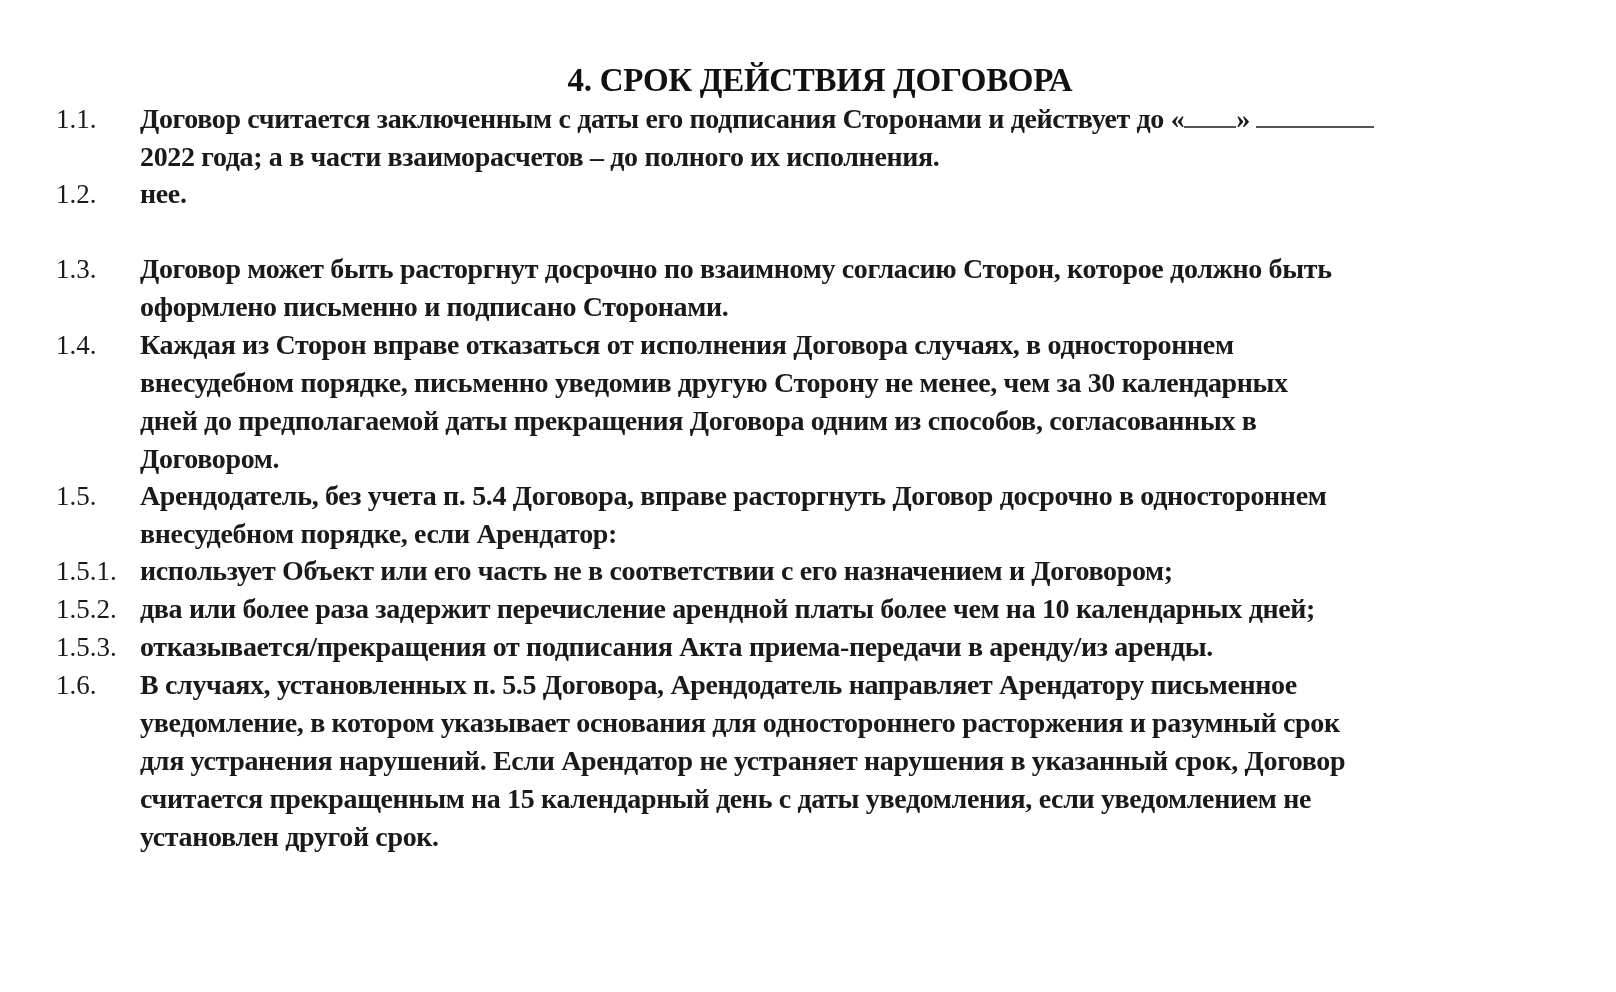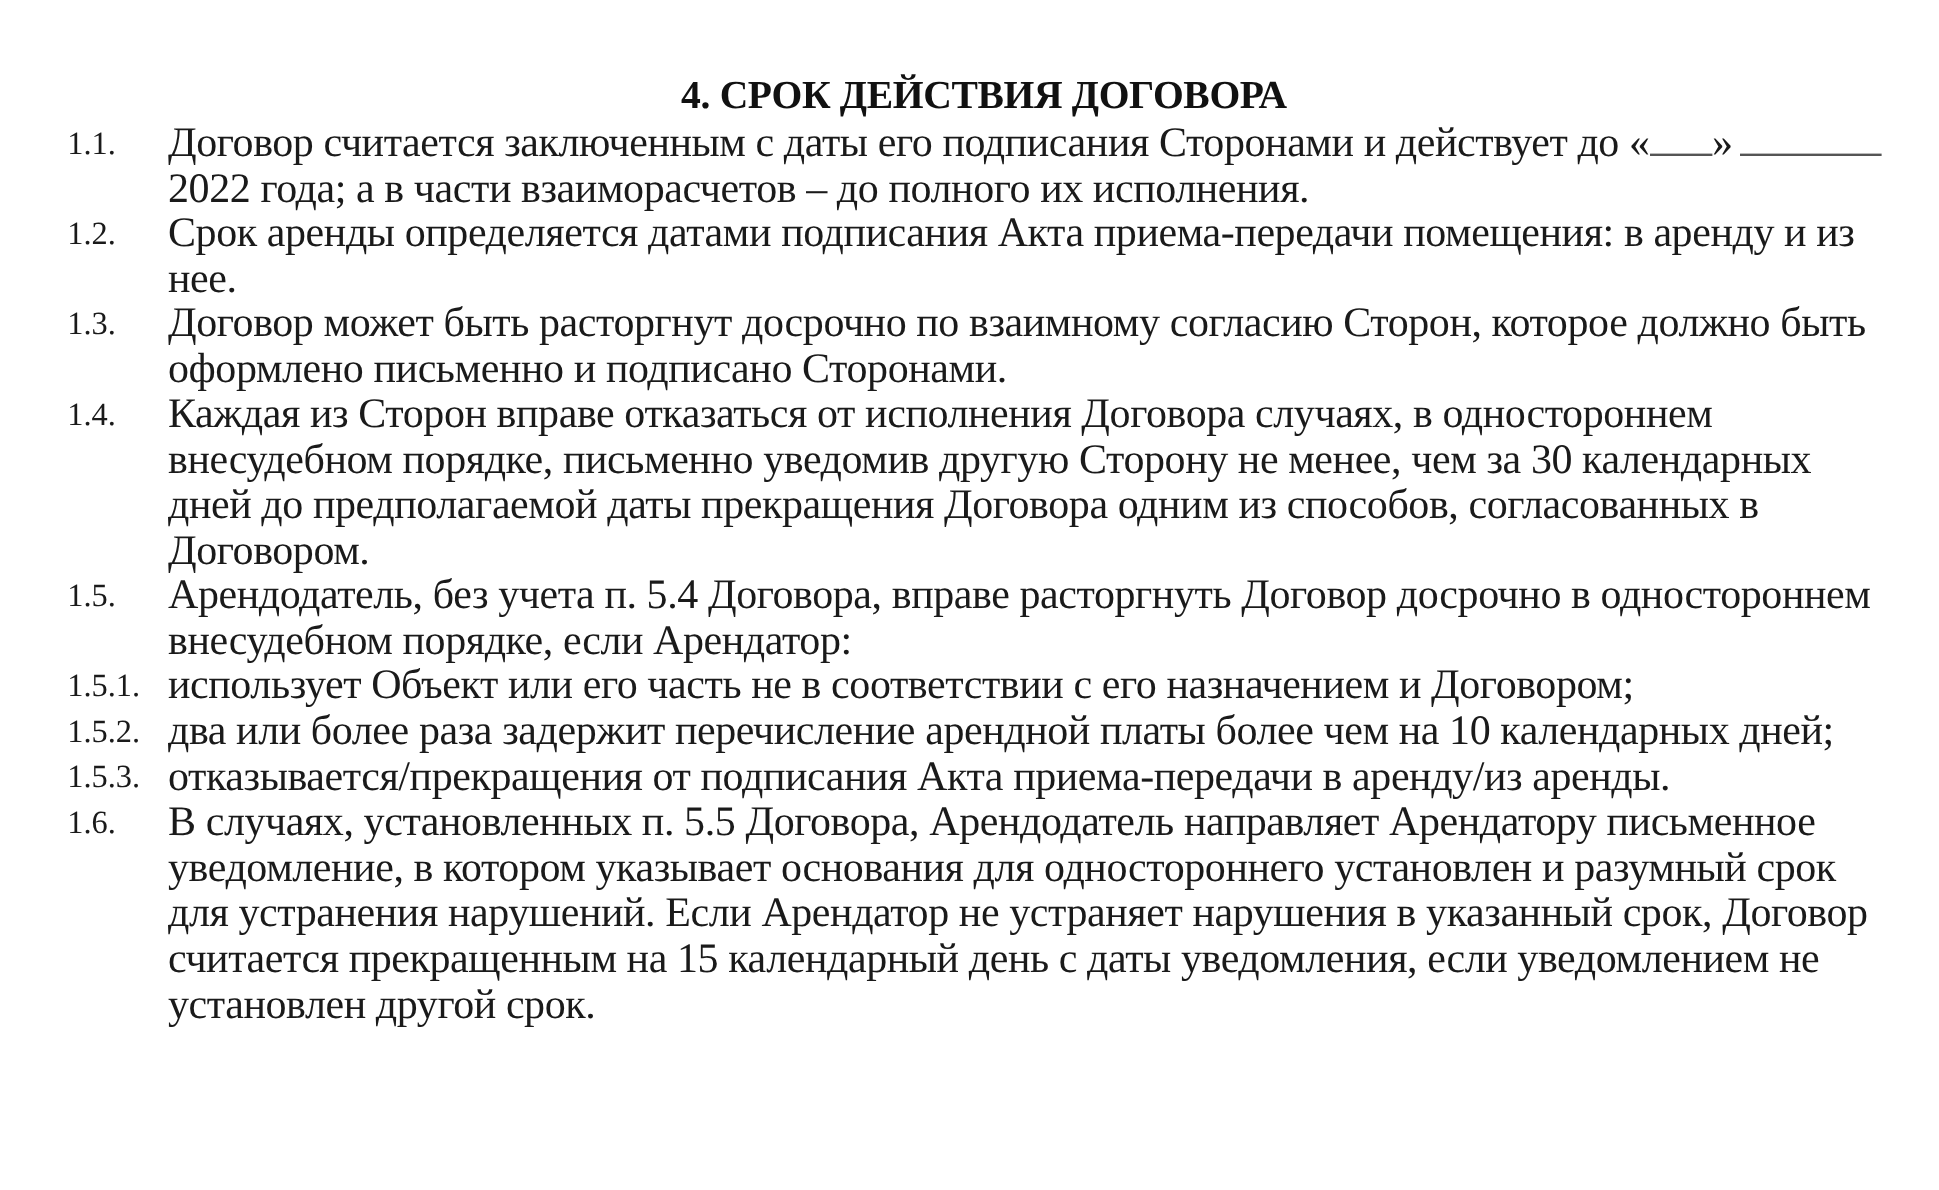--- a/index.html
+++ b/index.html
@@ -44,23 +44,24 @@
       position: absolute;
       left: 56px;
       font-size: 27px;
       line-height: 38px;
       white-space: nowrap;
     }
     .text {
       position: absolute;
       left: 140px;
       width: 1420px;
-      font-size: 35px;
+      font-size: 28px;
       line-height: 38px;
       letter-spacing: -0.35px;
+      font-weight: bold;
     }
     .line {
       display: block;
       white-space: nowrap;
     }
     .blank {
       display: inline-block;
       border-bottom: 2px solid #555;
       height: 26px;
       vertical-align: baseline;
@@ -79,21 +80,20 @@
     <span class="num">1.1.</span>
     <div class="text">
       <span class="line"><span>Договор считается заключенным с даты его подписания Сторонами и действует до «</span><span class="blank short"></span><span>»</span><span class="blank long"></span></span>
       <span class="line">2022 года; а в части взаиморасчетов – до полного их исполнения.</span>
     </div>
   </div>
 
   <div class="clause" style="top:175px;">
     <span class="num">1.2.</span>
     <div class="text">
-      <span class="line">Срок аренды определяется датами подписания Акта приема-передачи помещения: в аренду и из</span>
       <span class="line">нее.</span>
     </div>
   </div>
 
   <div class="clause" style="top:250px;">
     <span class="num">1.3.</span>
     <div class="text">
       <span class="line">Договор может быть расторгнут досрочно по взаимному согласию Сторон, которое должно быть</span>
       <span class="line">оформлено письменно и подписано Сторонами.</span>
     </div>
@@ -135,20 +135,20 @@
     <span class="num">1.5.3.</span>
     <div class="text">
       <span class="line">отказывается/прекращения от подписания Акта приема-передачи в аренду/из аренды.</span>
     </div>
   </div>
 
   <div class="clause" style="top:666px;">
     <span class="num">1.6.</span>
     <div class="text">
       <span class="line">В случаях, установленных п. 5.5 Договора, Арендодатель направляет Арендатору письменное</span>
-      <span class="line">уведомление, в котором указывает основания для одностороннего установлен и разумный срок</span>
+      <span class="line">уведомление, в котором указывает основания для одностороннего расторжения и разумный срок</span>
       <span class="line">для устранения нарушений. Если Арендатор не устраняет нарушения в указанный срок, Договор</span>
       <span class="line">считается прекращенным на 15 календарный день с даты уведомления, если уведомлением не</span>
       <span class="line">установлен другой срок.</span>
     </div>
   </div>
 
 </div>
 
 </body></html>

